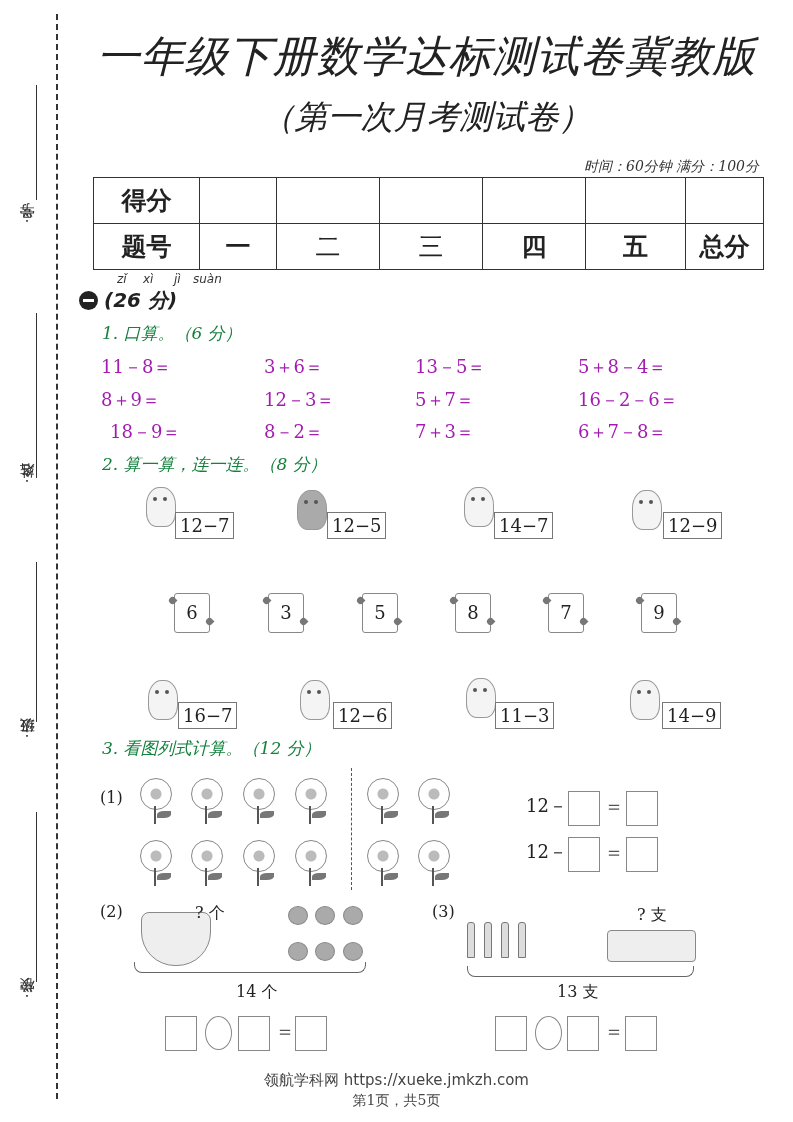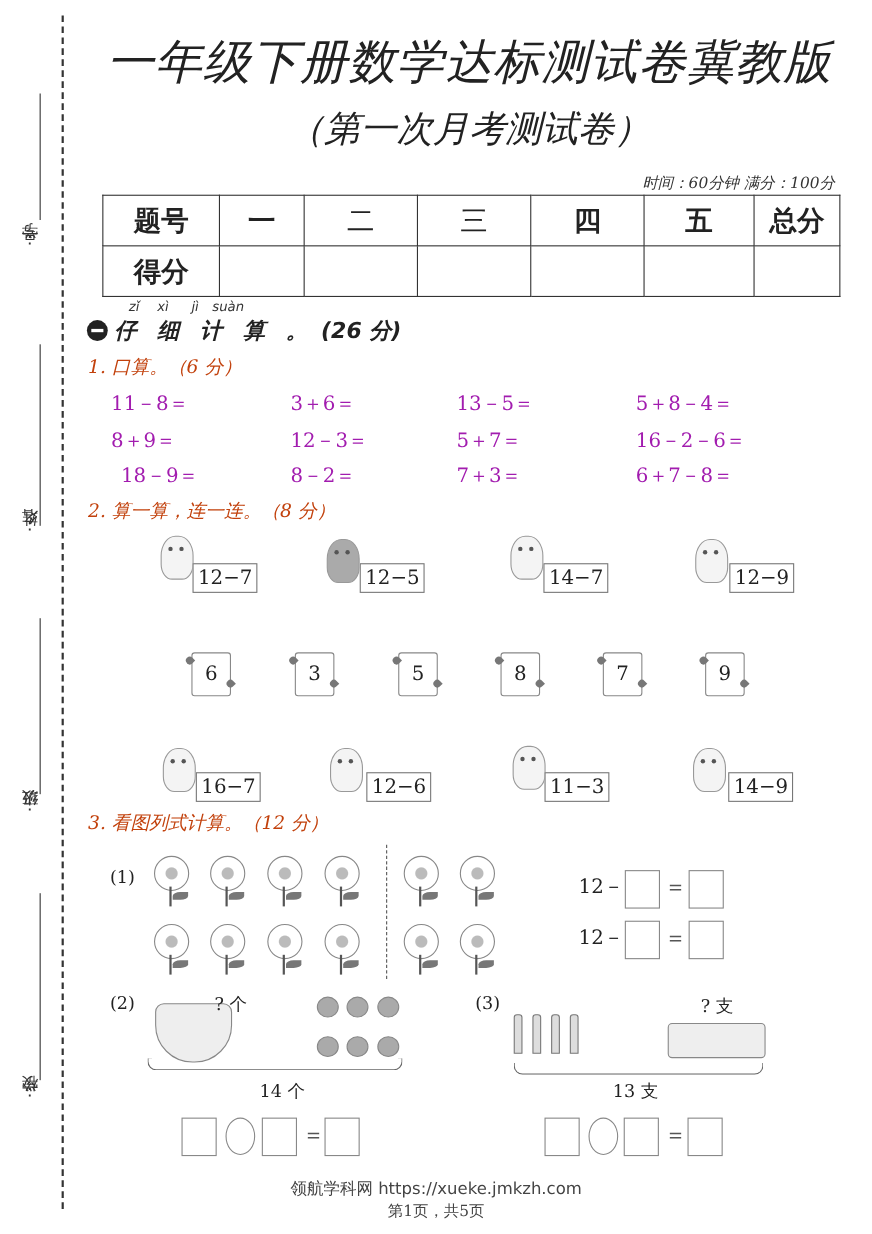--- a/index.html
+++ b/index.html
@@ -23,21 +23,21 @@
                    font-family:"DejaVu Sans","Liberation Sans",sans-serif; font-weight:bold; color:#222; }
 
   .pinyin { top:272px; font-size:12px; font-family:"DejaVu Sans","Liberation Sans",sans-serif; color:#333; }
   .pinyin span { position:absolute; white-space:nowrap; }
   .sec-head { left:79px; top:287px; font-size:20px; font-weight:bold; font-family:"DejaVu Sans","Liberation Sans",sans-serif;
               display:flex; align-items:center; gap:6px; color:#222; }
   .sec-num { width:19px; height:19px; border-radius:50%; background:#222; position:relative; display:inline-block; }
   .sec-num::after { content:""; position:absolute; left:4px; right:4px; top:8px; height:3px; background:#fff; }
   .sec-head .t { letter-spacing:6px; }
 
-  .q-title { font-size:17px; color:#c2410c; }
+  .q-title { font-size:17px; color:#15803d;margin-left:22px; }
   .calc { font-size:18px; color:#a21caf; position:absolute; white-space:nowrap; }
 
   .box-expr { position:absolute; border:1.5px solid #777; font-size:18px; padding:2px 4px; background:#fff; color:#222; }
   .animal { position:absolute; width:28px; height:38px; border:1.5px solid #999; border-radius:45% 45% 35% 35%; background:#f4f4f4; }
   .animal::before { content:""; position:absolute; left:6px; top:9px; width:4px; height:4px; border-radius:50%; background:#555; box-shadow:10px 0 0 #555; }
 
   .numcard { position:absolute; width:34px; height:38px; border:1.5px solid #888; border-radius:3px; text-align:center;
              line-height:38px; font-size:18px; background:#fff; color:#222; }
   .heart { position:absolute; width:7px; height:7px; background:#777; transform:rotate(45deg); border-radius:50% 0 50% 50%; }
 
@@ -75,49 +75,48 @@
 <div class="side-line" style="top:812px;height:170px;"></div>
 <div class="side-label" style="top:990px;">学校：</div>
 
 <div class="abs title">一年级下册数学达标测试卷冀教版</div>
 <div class="abs subtitle">（第一次月考测试卷）</div>
 <div class="abs meta">时间：60分钟  满分：100分</div>
 
 <table class="score">
   <tbody>
       <tr>
+    <td>得分</td>
+    <td></td>
+    <td></td>
+    <td></td>
+    <td></td>
+    <td></td>
+    <td></td>
+  </tr>
+  <tr>
     <td style="width:103px">题号</td>
     <td style="width:74px">一</td>
     <td style="width:100px;font-weight:normal">二</td>
     <td style="width:100px;font-weight:normal">三</td>
     <td style="width:100px">四</td>
     <td style="width:97px">五</td>
     <td>总分</td>
   </tr>
-  <tr>
-    <td>得分</td>
-    <td></td>
-    <td></td>
-    <td></td>
-    <td></td>
-    <td></td>
-    <td></td>
-  </tr>
 </tbody>
   </table>
 
 <div class="abs pinyin" style="left:0;">
   <span style="left:117px">zǐ</span>
   <span style="left:143px">xì</span>
   <span style="left:174px">jì</span>
   <span style="left:193px">suàn</span>
 </div>
 <div class="abs sec-head">
   <span class="sec-num"></span>
-  <span class="t">仔 细 计 算 。</span>
   <span>(26 分)</span>
 </div>
 
 <div class="abs q-title" style="left:80px;top:322px;">1. 口算。（6 分）</div>
 <div>
   <span class="calc" style="left:101px;top:355px">11－8＝</span>
   <span class="calc" style="left:264px;top:355px">3＋6＝</span>
   <span class="calc" style="left:415px;top:355px">13－5＝</span>
   <span class="calc" style="left:578px;top:355px">5＋8－4＝</span>
   <span class="calc" style="left:101px;top:388px">8＋9＝</span>

